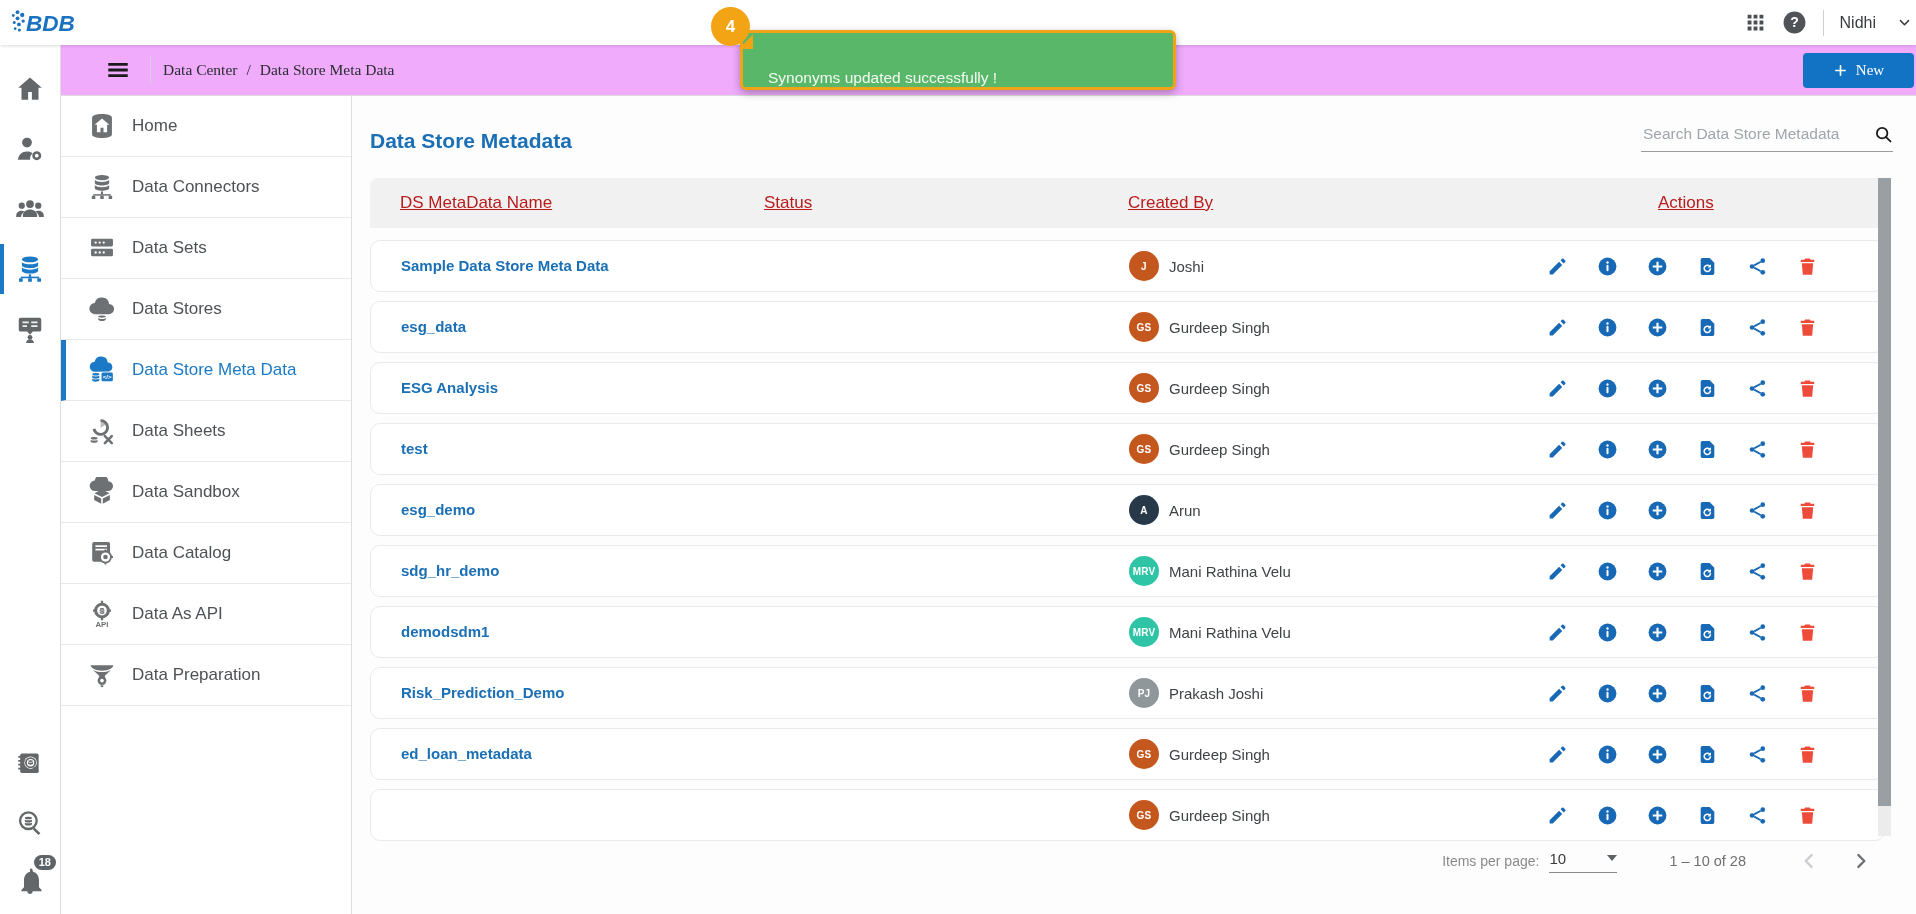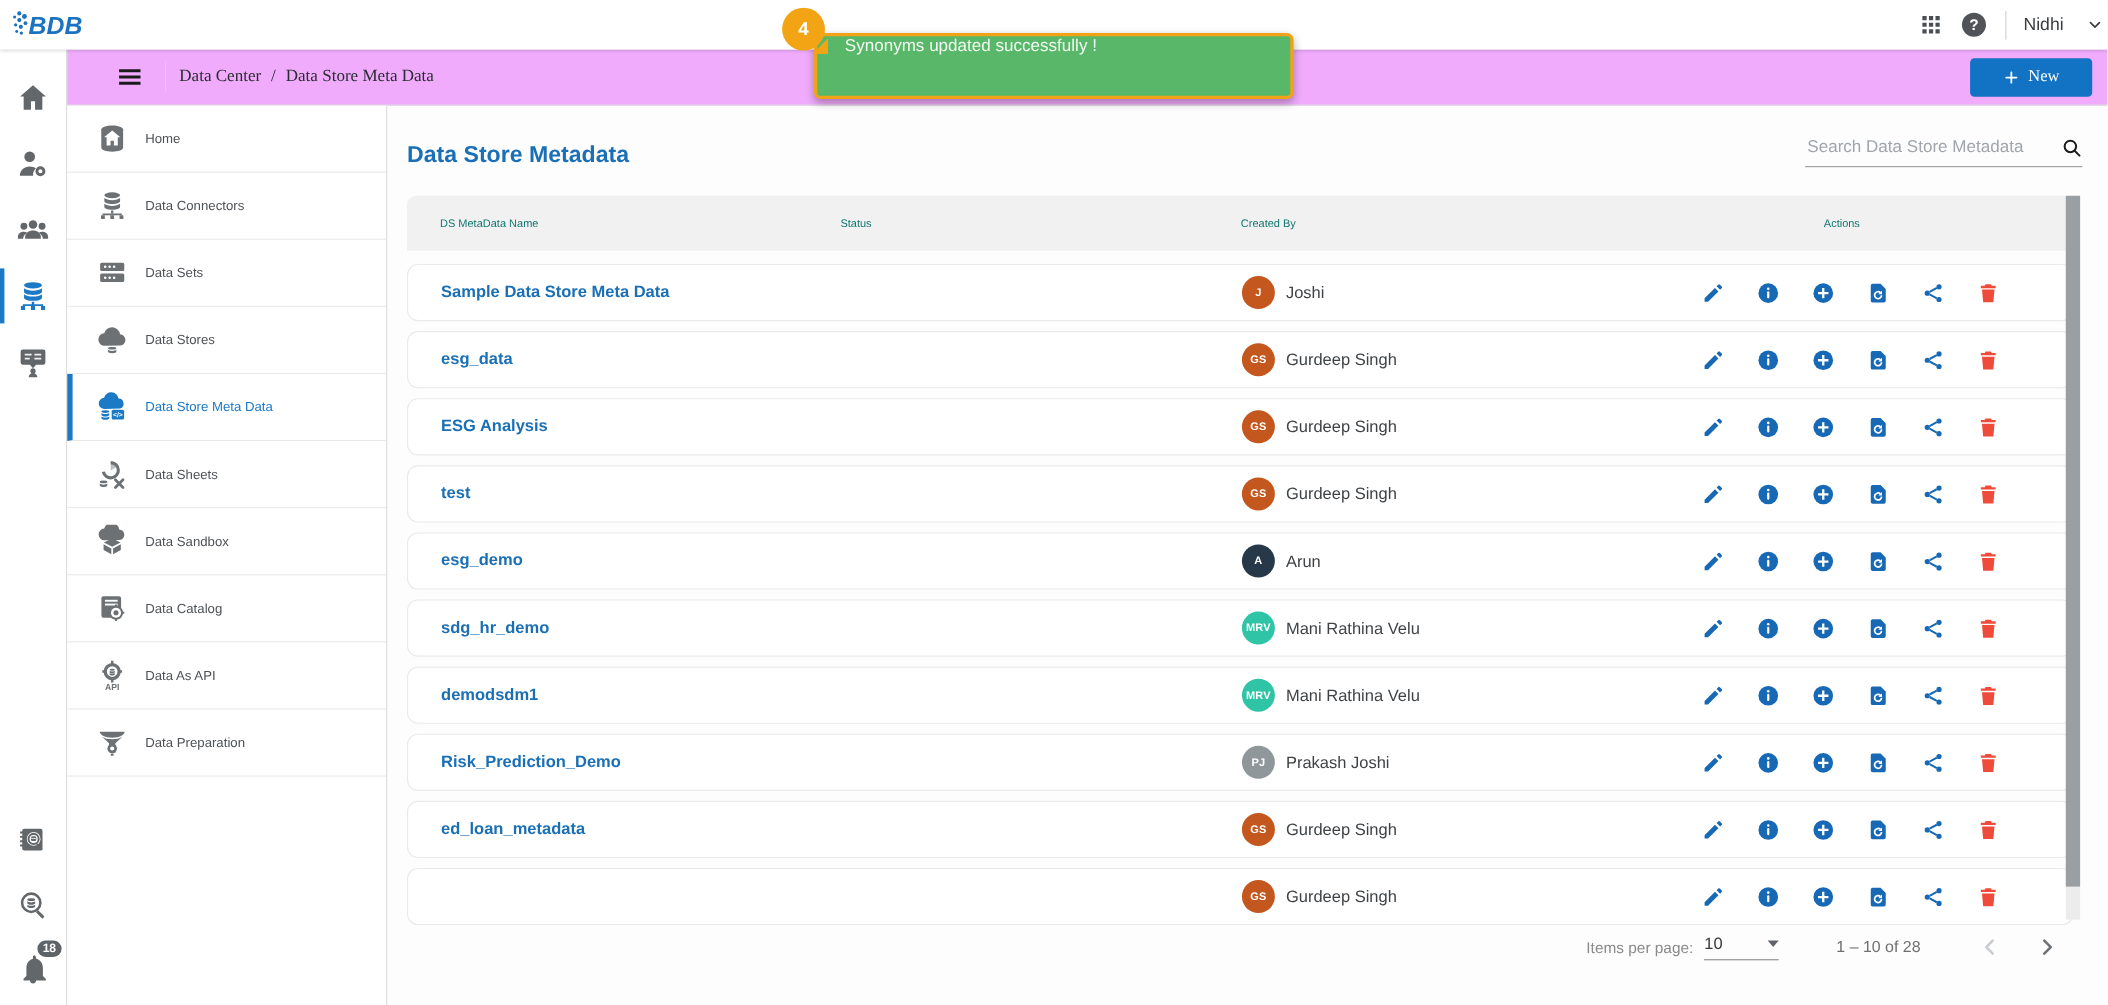--- a/index.html
+++ b/index.html
@@ -19,56 +19,56 @@
   .user-chip{display:flex;align-items:center;gap:21px;cursor:pointer;}
   .user-name{font-size:16px;color:#3A3D40;}
   .chev-ic{width:15px;height:15px;color:#3A3D40;}
   
   .toolbar{position:absolute;top:45px;left:61px;right:0;height:51px;background:#f0abfc;
            border-bottom:1px solid #DCDCDC;display:flex;align-items:center;box-sizing:border-box;z-index:5;font-family:Liberation Serif, serif;}
   .hamburger{width:26px;height:26px;color:#1b1b1b;margin-left:44px;cursor:pointer;}
   .tb-divider{width:1px;height:28px;background:#d3d3d3;margin:0 12px 0 19px;}
   .breadcrumb{font-size:15.5px;color:#2A2D30;display:flex;gap:9px;align-items:center;}
   .bc-parent{cursor:pointer;}
-  .new-btn{margin-left:auto;margin-right:14px;height:35px;min-width:111px;background:#1273C4;color:#fff;
+  .new-btn{margin-left:auto;margin-right:2px;height:35px;min-width:111px;background:#1273C4;color:#fff;
            border:none;border-radius:4px;font-size:15px;font-family:inherit;display:flex;align-items:center;
            justify-content:center;gap:8px;cursor:pointer;}
   .plus-ic{width:15px;height:15px;color:#fff;}
   
   .rail{position:absolute;top:45px;left:0;bottom:0;width:61px;background:#fff;border-right:1px solid #DDDDDD;
         box-sizing:border-box;z-index:6;padding-top:14px;}
   .rail-item{height:60px;display:flex;align-items:center;justify-content:center;position:relative;cursor:pointer;}
   .ric{width:30px;height:30px;color:#646769;}
   .rail-item.active .ric{color:#1B79C5;}
   .rail-item.active::before{content:'';position:absolute;left:0;top:5px;bottom:5px;width:4px;background:#1B79C5;}
   .rail-bottom{position:absolute;bottom:4px;left:0;width:100%;}
   .rail-bottom .rail-item{height:58px;}
   .rail-badge{position:absolute;top:3px;right:4px;background:#5E6367;color:#fff;font-size:11px;font-weight:bold;
               border-radius:9px;padding:1px 5px;line-height:13px;}
   
   .sidebar{position:absolute;top:96px;left:61px;bottom:0;width:291px;background:#fff;
            border-right:1px solid #DDDDDD;box-sizing:border-box;z-index:5;}
   .sb-item{height:61px;display:flex;align-items:center;gap:15px;padding-left:26px;border-bottom:1px solid #E9E9E9;
            box-sizing:border-box;cursor:pointer;color:#4E5256;}
   .sb-icon{width:30px;height:30px;color:#6E7173;flex:0 0 30px;}
-  .sb-label{font-size:12px;}
+  .sb-label{font-size:17px;}
   .sb-item.active{border-left:5px solid #1B79C5;padding-left:21px;color:#1B79C5;}
   .sb-item.active .sb-icon{color:#1B79C5;}
   
   .main{position:absolute;top:96px;left:352px;right:0;bottom:0;background:#FDFDFD;}
   .page-title{position:absolute;left:18px;top:33px;font-size:21px;font-weight:bold;color:#1A6FB5;}
   .search-wrap{position:absolute;right:23px;top:28px;width:252px;border-bottom:1px solid #9B9B9B;
                display:flex;align-items:center;padding-bottom:7px;}
   .search-input{border:none;outline:none;background:transparent;flex:1;font-size:15.5px;color:#6d28d9;font-family:inherit;}
   .search-input::placeholder{color:#9FA5AA;}
   .search-ic{width:19px;height:19px;color:#1b1b1b;cursor:pointer;}
   
   .table{position:absolute;left:18px;top:82px;width:1515px;}
   .thead{display:grid;grid-template-columns:394px 364px 418px 1fr;height:50px;align-items:center;
-         background:#F1F1F1;border-radius:8px 8px 0 0;color:#0f766e;font-size:10px;}
+         background:#F1F1F1;border-radius:8px 8px 0 0;color:#b91c1c;font-size:17px;text-decoration:underline;}
   .th-name{padding-left:30px;}
   .th-actions{padding-left:112px;}
   .tbody{padding-top:12px;height:604px;overflow:hidden;}
   .trow{display:grid;grid-template-columns:394px 364px 418px 1fr;height:52px;align-items:center;background:#fff;
         border:1px solid #EAEAEA;border-radius:10px;margin-bottom:9px;box-sizing:border-box;}
   .row-name{padding-left:30px;font-size:15px;font-weight:bold;color:#1A6FB5;text-decoration:none;cursor:pointer;}
   .c-status{font-size:15px;color:#555;}
   .c-created{display:flex;align-items:center;gap:10px;}
   .avatar{width:30px;height:30px;border-radius:50%;display:flex;align-items:center;justify-content:center;flex:0 0 30px;}
   .avi{color:#fff;font-size:10px;font-weight:bold;letter-spacing:.2px;}
@@ -85,21 +85,21 @@
   .ipp-select{margin-left:10px;width:68px;border-bottom:1px solid #8a8a8a;display:flex;align-items:center;
               justify-content:space-between;padding-bottom:5px;cursor:pointer;}
   .ipp-value{font-size:15px;color:#3A3A3A;}
   .ipp-caret{width:0;height:0;border-left:5px solid transparent;border-right:5px solid transparent;
              border-top:6px solid #5F6368;}
   .range-label{margin-left:52px;font-size:14.5px;color:#6F6F6F;}
   .pg-prev{margin-left:52px;width:22px;height:22px;color:#C9CDD1;cursor:default;}
   .pg-next{margin-left:30px;width:22px;height:22px;color:#6E7276;cursor:pointer;}
   
   .toast{position:absolute;left:740px;top:30px;width:436px;height:60px;background:#58B768;border:3px solid #F0A316;
-         border-radius:6px;box-sizing:border-box;display:flex;align-items:flex-start;padding-left:25px;z-index:60;
+         border-radius:6px;box-sizing:border-box;display:flex;align-items:flex-end;padding-left:25px;z-index:60;
          box-shadow:0 3px 8px rgba(0,0,0,.3);}
   .toast-msg{color:#F3FAF3;font-size:15.5px;}
   .annotation-badge{position:absolute;left:711px;top:7px;width:39px;height:39px;background:#F2A414;border-radius:50%;
                     display:flex;align-items:center;justify-content:center;z-index:61;
                     color:#fff;font-size:17px;font-weight:bold;}
   .annotation-badge::after{content:'';position:absolute;right:-3px;bottom:-3px;width:17px;height:17px;
                     background:#F2A414;clip-path:polygon(100% 100%,100% 15%,15% 100%);}
 </style>
 </head>
 <body>

